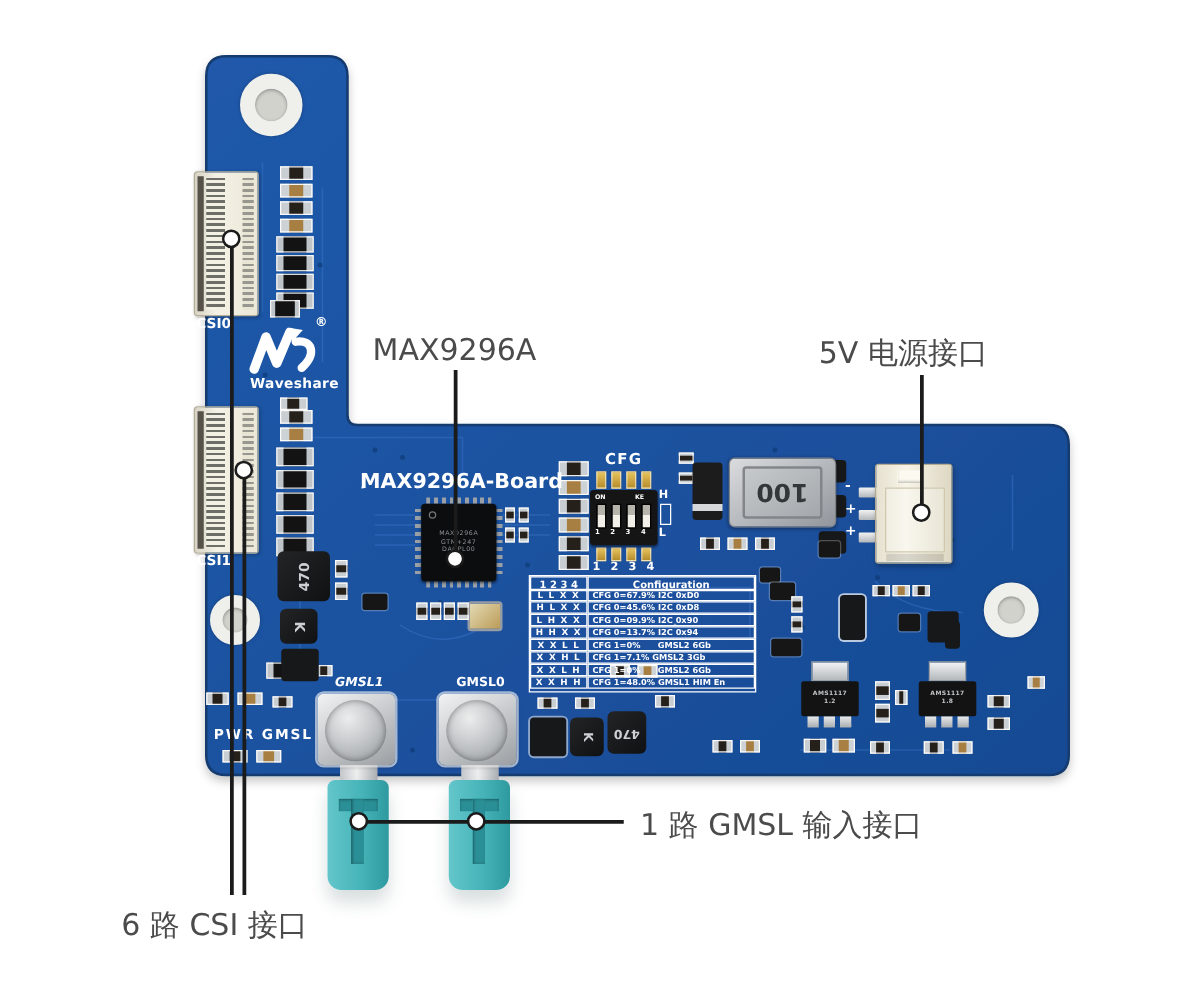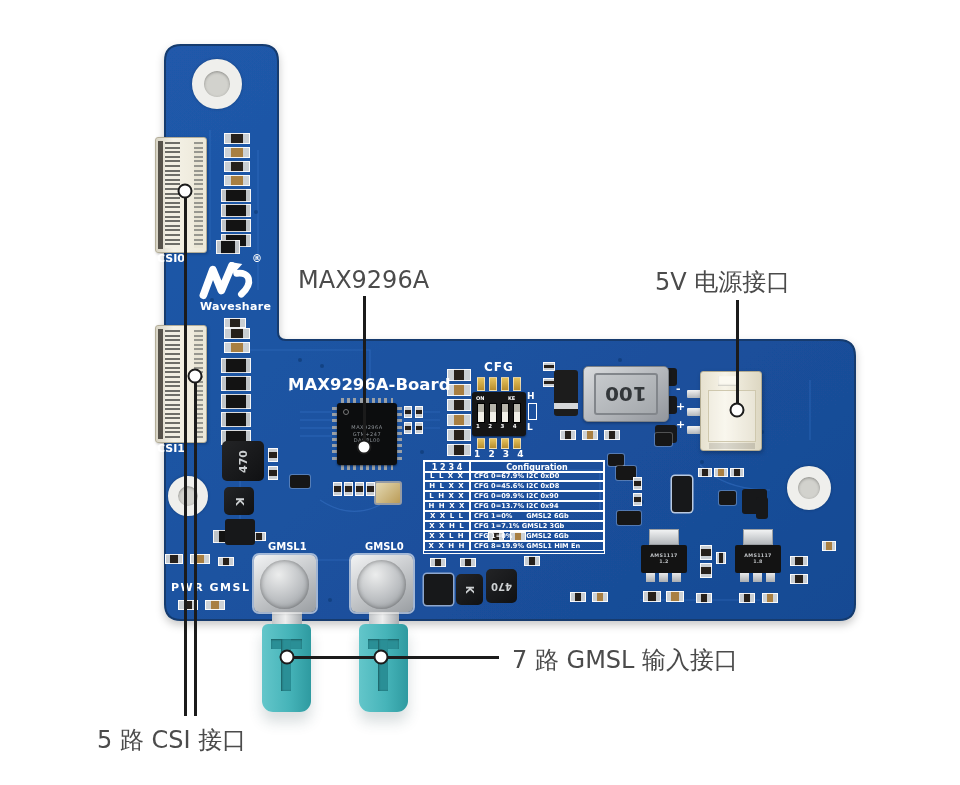--- a/index.html
+++ b/index.html
@@ -312,21 +312,21 @@
   <div class="cell cf">CFG 0=09.9% I2C 0x90</div>
   <div class="cell sw">H H X X</div>
   <div class="cell cf">CFG 0=13.7% I2C 0x94</div>
   <div class="cell sw">X X L L</div>
   <div class="cell cf">CFG 1=0%      GMSL2 6Gb</div>
   <div class="cell sw">X X H L</div>
   <div class="cell cf">CFG 1=7.1% GMSL2 3Gb</div>
   <div class="cell sw">X X L H</div>
   <div class="cell cf">CFG 1=0%      GMSL2 6Gb</div>
   <div class="cell sw">X X H H</div>
-  <div class="cell cf">CFG 8=19.9% GMSL1 HIM En</div>
+  <div class="cell cf">CFG 1=48.0% GMSL1 HIM En</div>
 </div>
 
 <div class="blk" style="left:554px; top:370px; width:24px; height:46px; background:linear-gradient(180deg,#1c1c1c 0 72%, #d5d7d9 72% 84%, #1c1c1c 84%);"></div>
 <div class="ind100" style="left:583px; top:366px; width:86px; height:56px;">
   <div class="core"></div>
   <span>100</span>
 </div>
 <div class="r" style="left:560px; top:430px; width:16px; height:10px;"></div>
 <div class="rc" style="left:582px; top:430px; width:16px; height:10px;"></div>
 <div class="r" style="left:604px; top:430px; width:16px; height:10px;"></div>
@@ -342,21 +342,21 @@
 <div class="silk" style="left:676px; top:418px; font-size:11px;">+</div>
 <div class="pwr-pin" style="left:687px; top:390px; width:15px; height:8px;"></div>
 <div class="pwr-pin" style="left:687px; top:408px; width:15px; height:8px;"></div>
 <div class="pwr-pin" style="left:687px; top:426px; width:15px; height:8px;"></div>
 <div class="pwr-body" style="left:700px; top:371px; width:62px; height:80px;">
   <div class="abs" style="left:17px; top:4px; width:20px; height:10px; background:#fbf9f0; box-shadow:inset 0 -1px 2px rgba(0,0,0,.2);"></div>
   <div class="pwr-inner" style="left:7px; top:18px; width:48px; height:52px;"></div>
   <div class="abs" style="left:8px; top:71px; width:46px; height:6px; background:rgba(0,0,0,.12);"></div>
 </div>
 
-<div class="silk" style="left:268px; top:541px; font-size:10px;">GMSL1</div>
+<div class="silk" style="left:268px; top:541px; font-size:10px;font-style:italic;">GMSL1</div>
 <div class="silk" style="left:365px; top:541px; font-size:10px;">GMSL0</div>
 
 <div>
   <div class="collar" style="left:272px; top:605px; width:30px; height:22px;"></div>
   <div class="flange" style="left:254px; top:555px; width:62px; height:57px;"></div>
   <div class="barrel" style="left:260px; top:560px; width:49px; height:49px;"></div>
   <div class="teal" style="left:262px; top:624px; width:49px; height:88px;"></div>
   <div class="slot-h" style="left:271px; top:639px; width:31px; height:10px;"></div>
   <div class="slot-v" style="left:281px; top:639px; width:10px; height:52px;"></div>
 </div>
@@ -425,26 +425,26 @@
 <div class="r" style="left:739px; top:593px; width:16px; height:10px;"></div>
 <div class="rc" style="left:762px; top:593px; width:16px; height:10px;"></div>
 <div class="r" style="left:790px; top:556px; width:18px; height:10px;"></div>
 <div class="r" style="left:790px; top:574px; width:18px; height:10px;"></div>
 <div class="rc" style="left:822px; top:541px; width:14px; height:10px;"></div>
 
 <div class="vline" style="left:184px; top:191px; height:525px;"></div>
 <div class="vline" style="left:194px; top:376px; height:340px;"></div>
 <div class="dot" style="left:185px; top:191px;"></div>
 <div class="dot" style="left:195px; top:376px;"></div>
-<div class="ann" style="left:97px; top:724px;">5 路 CSI 接口</div>
+<div class="ann" style="left:97px; top:724px;">6 路 CSI 接口</div>
 
 <div class="vline" style="left:363px; top:296px; height:151px;"></div>
 <div class="dot" style="left:364px; top:447px;"></div>
 <div class="ann" style="left:298px; top:266px;">MAX9296A</div>
 
 <div class="vline" style="left:736px; top:300px; height:104px;"></div>
 <div class="dot" style="left:737px; top:410px;"></div>
 <div class="ann" style="left:655px; top:266px;">5V 电源接口</div>
 
 <div class="hline" style="left:287px; top:656px; width:212px;"></div>
 <div class="dot" style="left:287px; top:657px;"></div>
 <div class="dot" style="left:381px; top:657px;"></div>
-<div class="ann" style="left:512px; top:644px;">7 路 GMSL 输入接口</div>
+<div class="ann" style="left:512px; top:644px;">1 路 GMSL 输入接口</div>
 
 </body></html>

